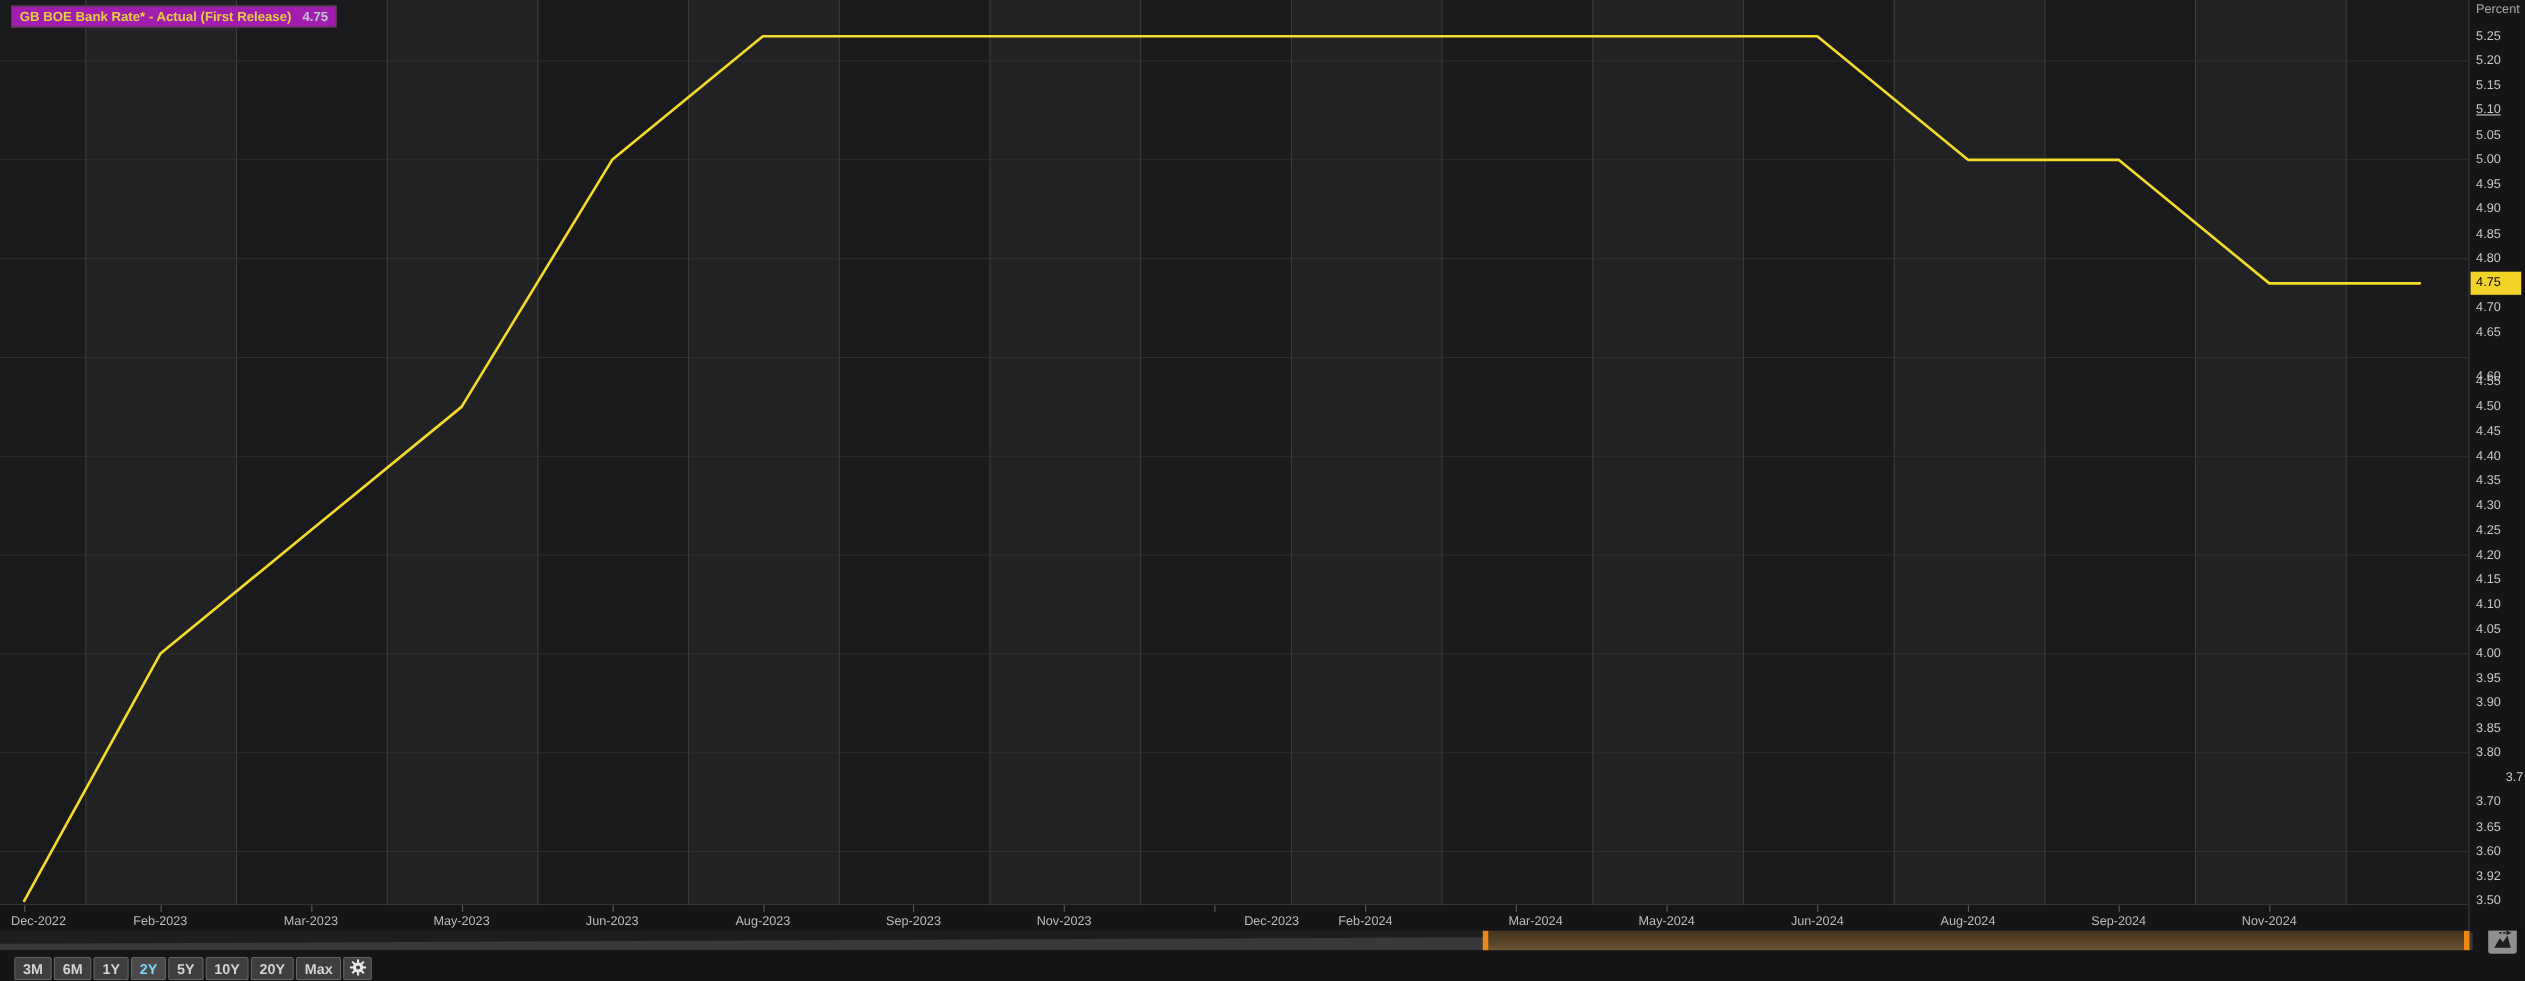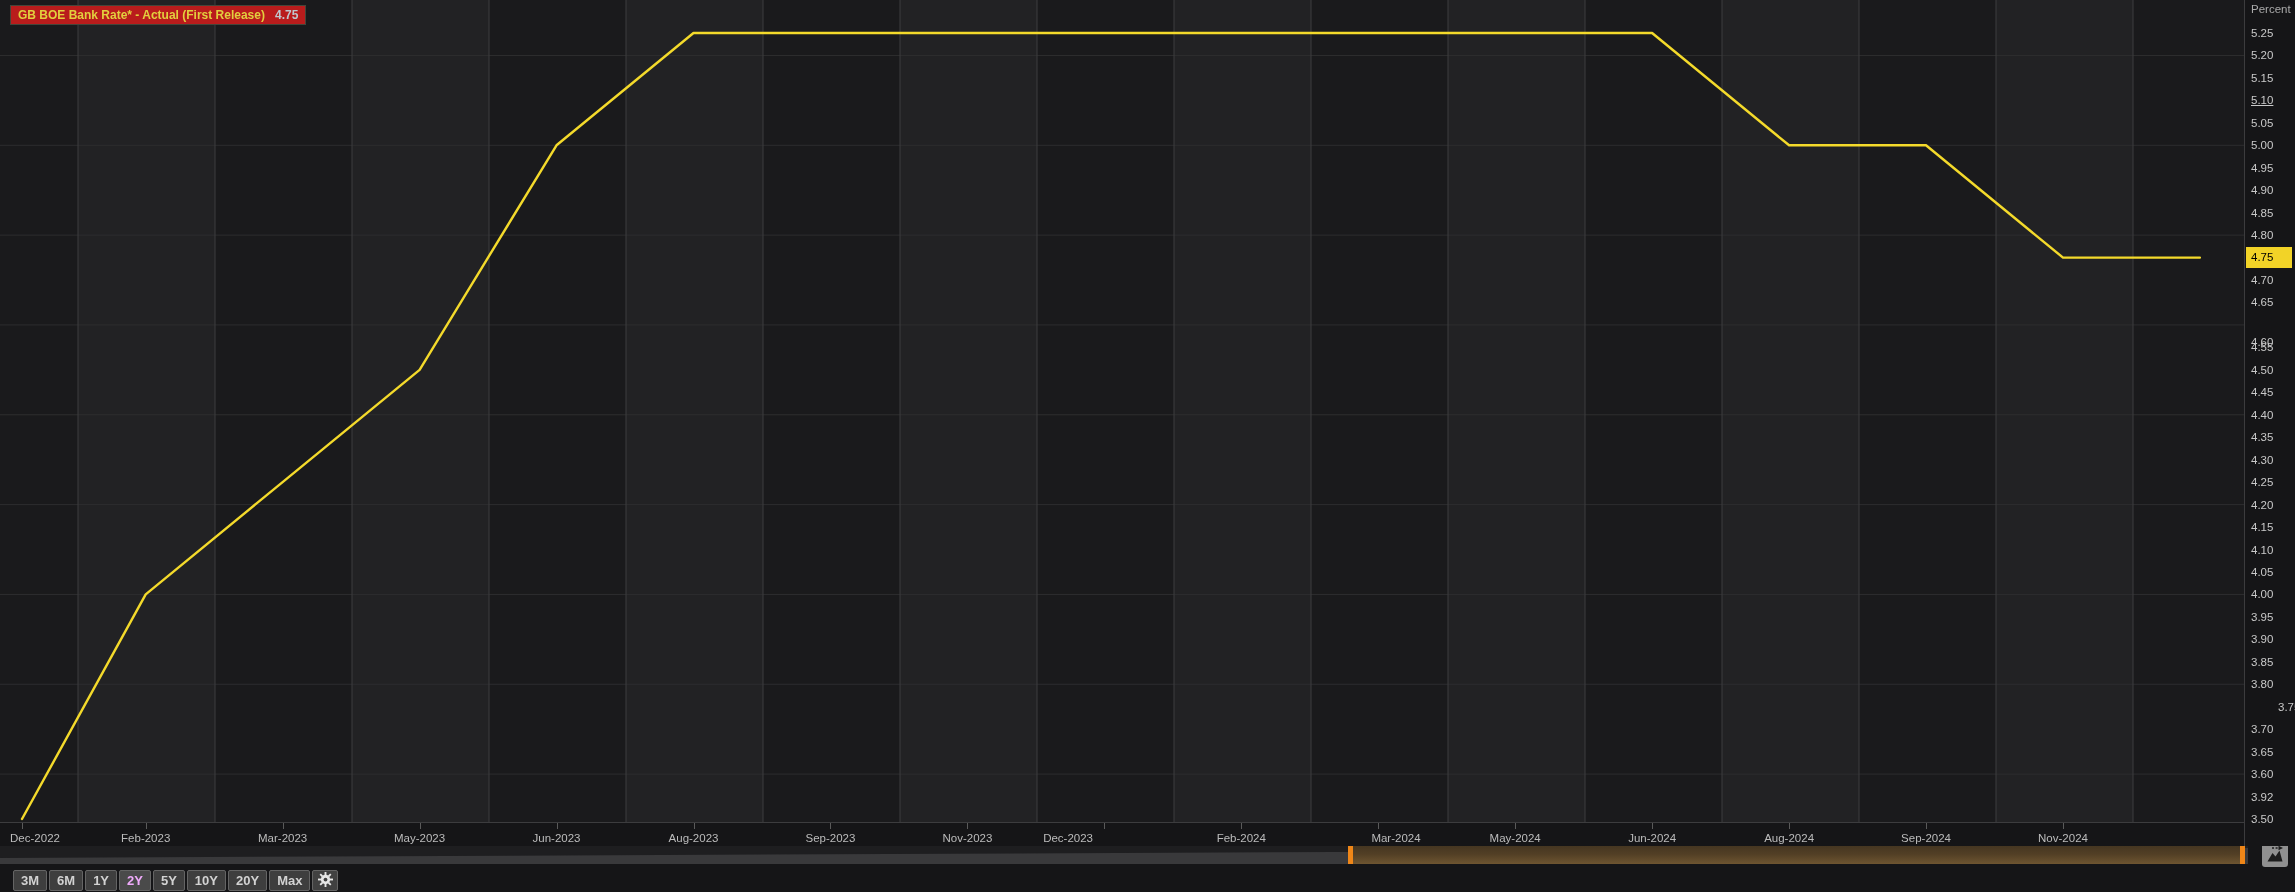--- a/index.html
+++ b/index.html
@@ -7,21 +7,21 @@
   .app{
     position:relative;width:2295px;height:892px;overflow:hidden;
     background:#151517;font-family:"Liberation Sans",sans-serif;
     -webkit-font-smoothing:antialiased;
   }
   
   #plot{position:absolute;left:0;top:0;display:block;}
   
   .legend{
     position:absolute;left:10px;top:5px;height:20px;line-height:18px;
-    background:#b91c1c;border:1px solid #45453a;padding:0 7px;
+    background:#a21caf;border:1px solid #45453a;padding:0 7px;
     font-size:12px;font-weight:700;white-space:nowrap;z-index:5;
   }
   .legend .lbl{color:#e2cf3e;}
   .legend .val{color:#bfc7cd;margin-left:10px;}
   
   .y-axis{
     position:absolute;left:2244px;top:0;width:51px;height:846px;
     border-left:1px solid #3c3c3e;background:#151517;z-index:4;
   }
   .y-axis .axis-title{
@@ -65,21 +65,21 @@
   
   .toolbar{
     position:absolute;left:13px;top:870px;height:21px;display:flex;gap:2px;
     align-items:stretch;
   }
   .range-btn{
     background:#3e3e3e;border:1px solid #646464;border-radius:2px;
     color:#d2d2d2;font-family:"Liberation Sans",sans-serif;
     font-size:13px;font-weight:700;line-height:17px;padding:0 7px;cursor:pointer;
   }
-  .range-btn.active{background:#4a4a4a;color:#f0abfc;}
+  .range-btn.active{background:#4a4a4a;color:#7dd3fc;}
   .gear-btn{
     background:#414141;border:1px solid #646464;border-radius:2px;
     width:26px;padding:1px 0 0 0;cursor:pointer;
   }
 </style>
 </head>
 <body>
 
 <div class="app">
 
@@ -185,21 +185,21 @@
       <div class="x-tick-label" style="left: 374.6px; width: 90px;">May-2023</div>
       <div class="x-tick" style="left: 556.55px;"></div>
       <div class="x-tick-label" style="left: 511.55px; width: 90px;">Jun-2023</div>
       <div class="x-tick" style="left: 693.5px;"></div>
       <div class="x-tick-label" style="left: 648.5px; width: 90px;">Aug-2023</div>
       <div class="x-tick" style="left: 830.45px;"></div>
       <div class="x-tick-label" style="left: 785.45px; width: 90px;">Sep-2023</div>
       <div class="x-tick" style="left: 967.4px;"></div>
       <div class="x-tick-label" style="left: 922.4px; width: 90px;">Nov-2023</div>
       <div class="x-tick" style="left: 1104.35px;"></div>
-      <div class="x-tick-label" style="left: 1003px; width: 90px; text-align: right;">Dec-2023</div>
+      <div class="x-tick-label" style="left: 1111px; width: 90px;">Dec-2023</div>
       <div class="x-tick" style="left: 1241.3px;"></div>
       <div class="x-tick-label" style="left: 1196.3px; width: 90px;">Feb-2024</div>
       <div class="x-tick" style="left: 1378.25px;"></div>
       <div class="x-tick-label" style="left: 1351px; width: 90px;">Mar-2024</div>
       <div class="x-tick" style="left: 1515.2px;"></div>
       <div class="x-tick-label" style="left: 1470.2px; width: 90px;">May-2024</div>
       <div class="x-tick" style="left: 1652.15px;"></div>
       <div class="x-tick-label" style="left: 1607.15px; width: 90px;">Jun-2024</div>
       <div class="x-tick" style="left: 1789.1px;"></div>
       <div class="x-tick-label" style="left: 1744.1px; width: 90px;">Aug-2024</div>

